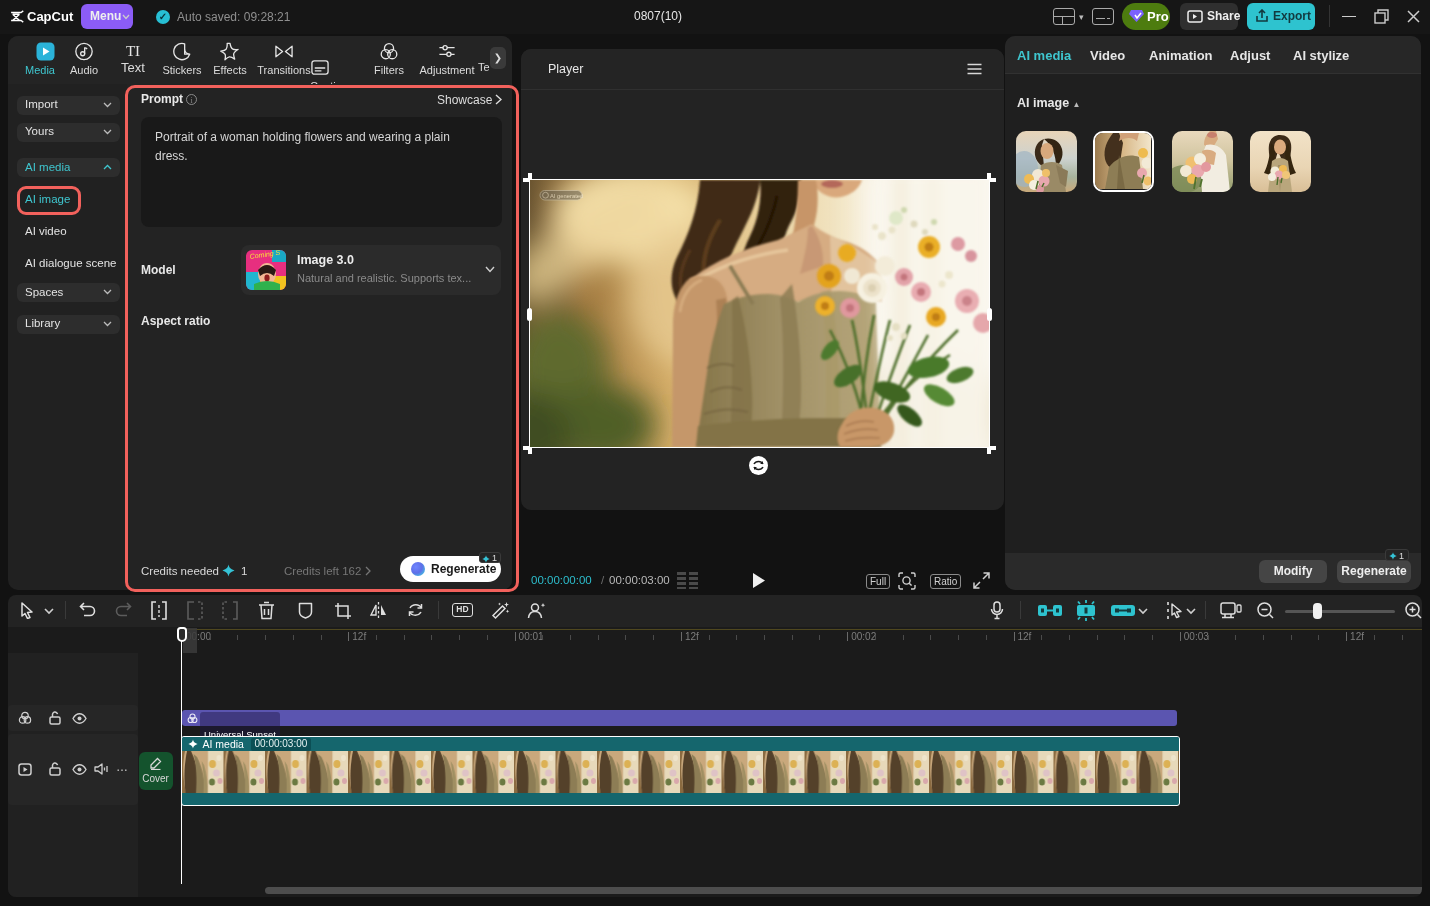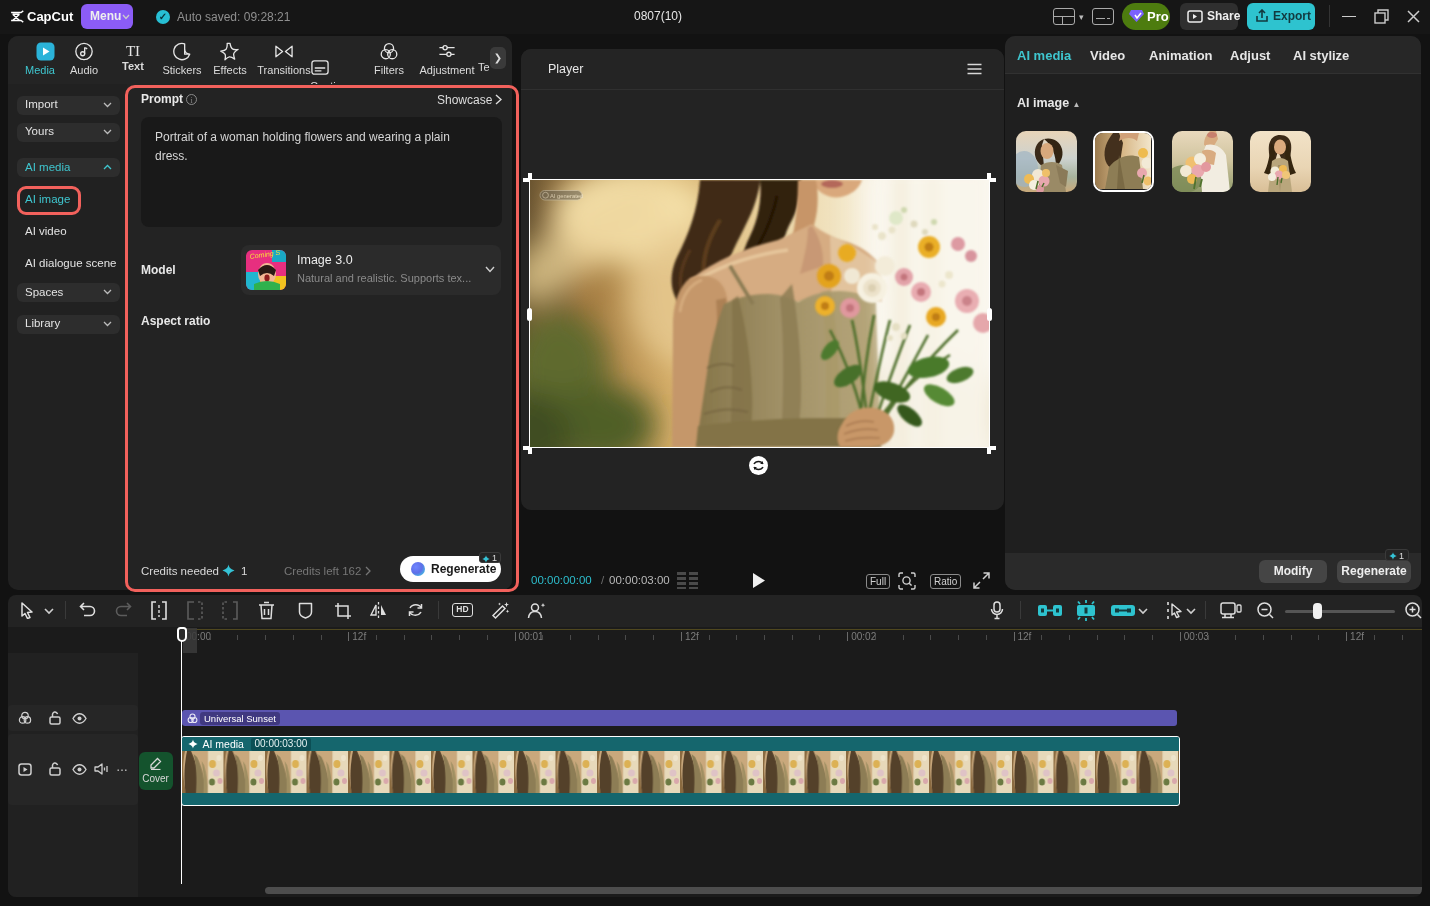--- a/index.html
+++ b/index.html
@@ -83,21 +83,21 @@
         <svg width="20" height="19" viewBox="0 0 20 20">
             <circle cx="10" cy="10" r="8.6" fill="none" stroke="#e4e4e4" stroke-width="1.4"></circle>
             <circle cx="8.6" cy="12.4" r="2.1" fill="none" stroke="#e4e4e4" stroke-width="1.4"></circle>
             <path d="M10.7 12.4 V6.2 c0,0 1.4,-0.4 2.6,1.2" fill="none" stroke="#e4e4e4" stroke-width="1.4"></path>
           </svg>
         <div style="font-size:11px;color:#dcdcdc;margin-top:-1px;">Audio</div>
       </div>
 
       <div class="abs" style="left:107px;top:6px;width:36px;text-align:center;">
         <div style="font-size:15px;color:#e4e4e4;font-family:'Liberation Serif',serif;line-height:19px;height:19px;">TI</div>
-        <div style="font-size:11px;color:#dcdcdc;margin-top:-1px;font-weight:bold;">Text</div>
+        <div style="font-size:13px;color:#dcdcdc;margin-top:-1px;">Text</div>
       </div>
 
       <div class="abs" style="left:148px;top:6px;width:52px;text-align:center;">
         <svg width="20" height="19" viewBox="0 0 20 20">
             <path d="M12.8 1.9 A8.6 8.6 0 1 0 18.1 12.8 L12.8 12.8 Z M12.8 1.9 L12.8 7 a5.8 5.8 0 0 0 5.3 5.8" fill="none" stroke="#e4e4e4" stroke-width="1.4" stroke-linejoin="round"></path>
           </svg>
         <div style="font-size:11px;color:#dcdcdc;margin-top:-1px;">Stickers</div>
       </div>
 
       <div class="abs" style="left:200px;top:6px;width:44px;text-align:center;">
@@ -195,21 +195,21 @@
           <rect x="0" y="22" width="14" height="18" fill="#21b6cf"></rect>
           <rect x="14" y="26" width="26" height="14" fill="#f2c21f"></rect>
           <rect x="26" y="0" width="14" height="12" fill="#19a8c4"></rect>
           <ellipse cx="21" cy="24" rx="9" ry="11" fill="#f3b793"></ellipse>
           <path d="M12 20 q9 -10 18 0 l-2 6 q-7 -6 -14 0 z" fill="#2a1a14"></path>
           <ellipse cx="21" cy="28" rx="2.6" ry="3.4" fill="#8e1d1d"></ellipse>
           <path d="M8 34 q13 -6 26 0 v6 H8 z" fill="#2fb14d"></path>
           <text x="4" y="9" font-size="7" fill="#f8e03a" font-style="italic" transform="rotate(-8 4 9)">Coming S</text>
         </g>
       </svg>
-      <div class="abs" style="left:56px;top:8px;font-size:12.5px;font-weight:normal;color:#ececec;">Image 3.0</div>
+      <div class="abs" style="left:56px;top:8px;font-size:12.5px;font-weight:bold;color:#ececec;">Image 3.0</div>
       <div class="abs" style="left:56px;top:27px;font-size:11px;color:#8a8a8a;">Natural and realistic. Supports tex...</div>
       <svg class="abs" style="left:244px;top:21px" width="10" height="7" viewBox="0 0 10 7">
           <path d="M1 1 l4 4.5 L9 1" fill="none" stroke="#cfcfcf" stroke-width="1.4"></path>
         </svg>
     </div>
     <div class="abs" style="left:133px;top:278px;font-size:12px;font-weight:bold;color:#e8e8e8;">Aspect ratio</div>
 
     <div class="abs" style="left:133px;top:529px;font-size:11.5px;color:#d9d9d9;">Credits needed</div>
     <svg class="abs" style="left:214px;top:528px" width="13" height="13" viewBox="0 0 13 13">
         <path d="M6.5 0.5 C7.2 3.5 8 4.6 12.5 6.5 8 8.4 7.2 9.5 6.5 12.5 5.8 9.5 5 8.4 0.5 6.5 5 4.6 5.8 3.5 6.5 0.5 z" fill="#35c3d6"></path>
@@ -795,21 +795,21 @@
         </svg>
       <div style="font-size:10px;color:#d8d8d8;margin-top:-1px;">Cover</div>
     </div>
 
     <div class="abs" style="left:174px;top:83px;width:995px;height:16px;background:#5b55b0;border-radius:3px;">
       <svg class="abs" style="left:5px;top:2.5px" width="11" height="11" viewBox="0 0 20 20">
           <circle cx="10" cy="6.5" r="4.6" fill="none" stroke="#e8e8f4" stroke-width="2"></circle>
           <circle cx="6.6" cy="12.8" r="4.6" fill="none" stroke="#e8e8f4" stroke-width="2"></circle>
           <circle cx="13.4" cy="12.8" r="4.6" fill="none" stroke="#e8e8f4" stroke-width="2"></circle>
         </svg>
-      <div class="abs" style="left:18px;top:1.5px;padding:0 4px;height:13px;background:rgba(30,25,70,0.45);border-radius:3px;font-size:9.5px;line-height:13px;color:#fff;">Universal Sunset</div>
+      <div class="abs" style="left:18px;top:1.5px;padding:16px 4px;height:13px;background:rgba(30,25,70,0.45);border-radius:3px;font-size:9.5px;line-height:13px;color:#fff;">Universal Sunset</div>
     </div>
 
     <div class="abs" style="left:172.5px;top:109px;width:999px;height:70px;border:1.5px solid #fff;border-radius:3px;background:#15666d;overflow:hidden;">
       <div class="abs" style="left:0;top:0;width:100%;height:14px;background:#15666d;">
         <svg class="abs" style="left:6px;top:2px" width="10" height="10" viewBox="0 0 13 13">
             <path d="M6.5 0.5 C7.2 3.5 8 4.6 12.5 6.5 8 8.4 7.2 9.5 6.5 12.5 5.8 9.5 5 8.4 0.5 6.5 5 4.6 5.8 3.5 6.5 0.5 z" fill="#fff"></path>
           </svg>
         <span class="abs" style="left:21px;top:1px;font-size:10.5px;color:#fff;">AI media</span>
         <span class="abs" style="left:69px;top:1px;padding:0 4px;background:#0c4f55;border-radius:2px;font-size:10px;color:#e5f2f2;line-height:12.5px;">00:00:03:00</span>
       </div>

